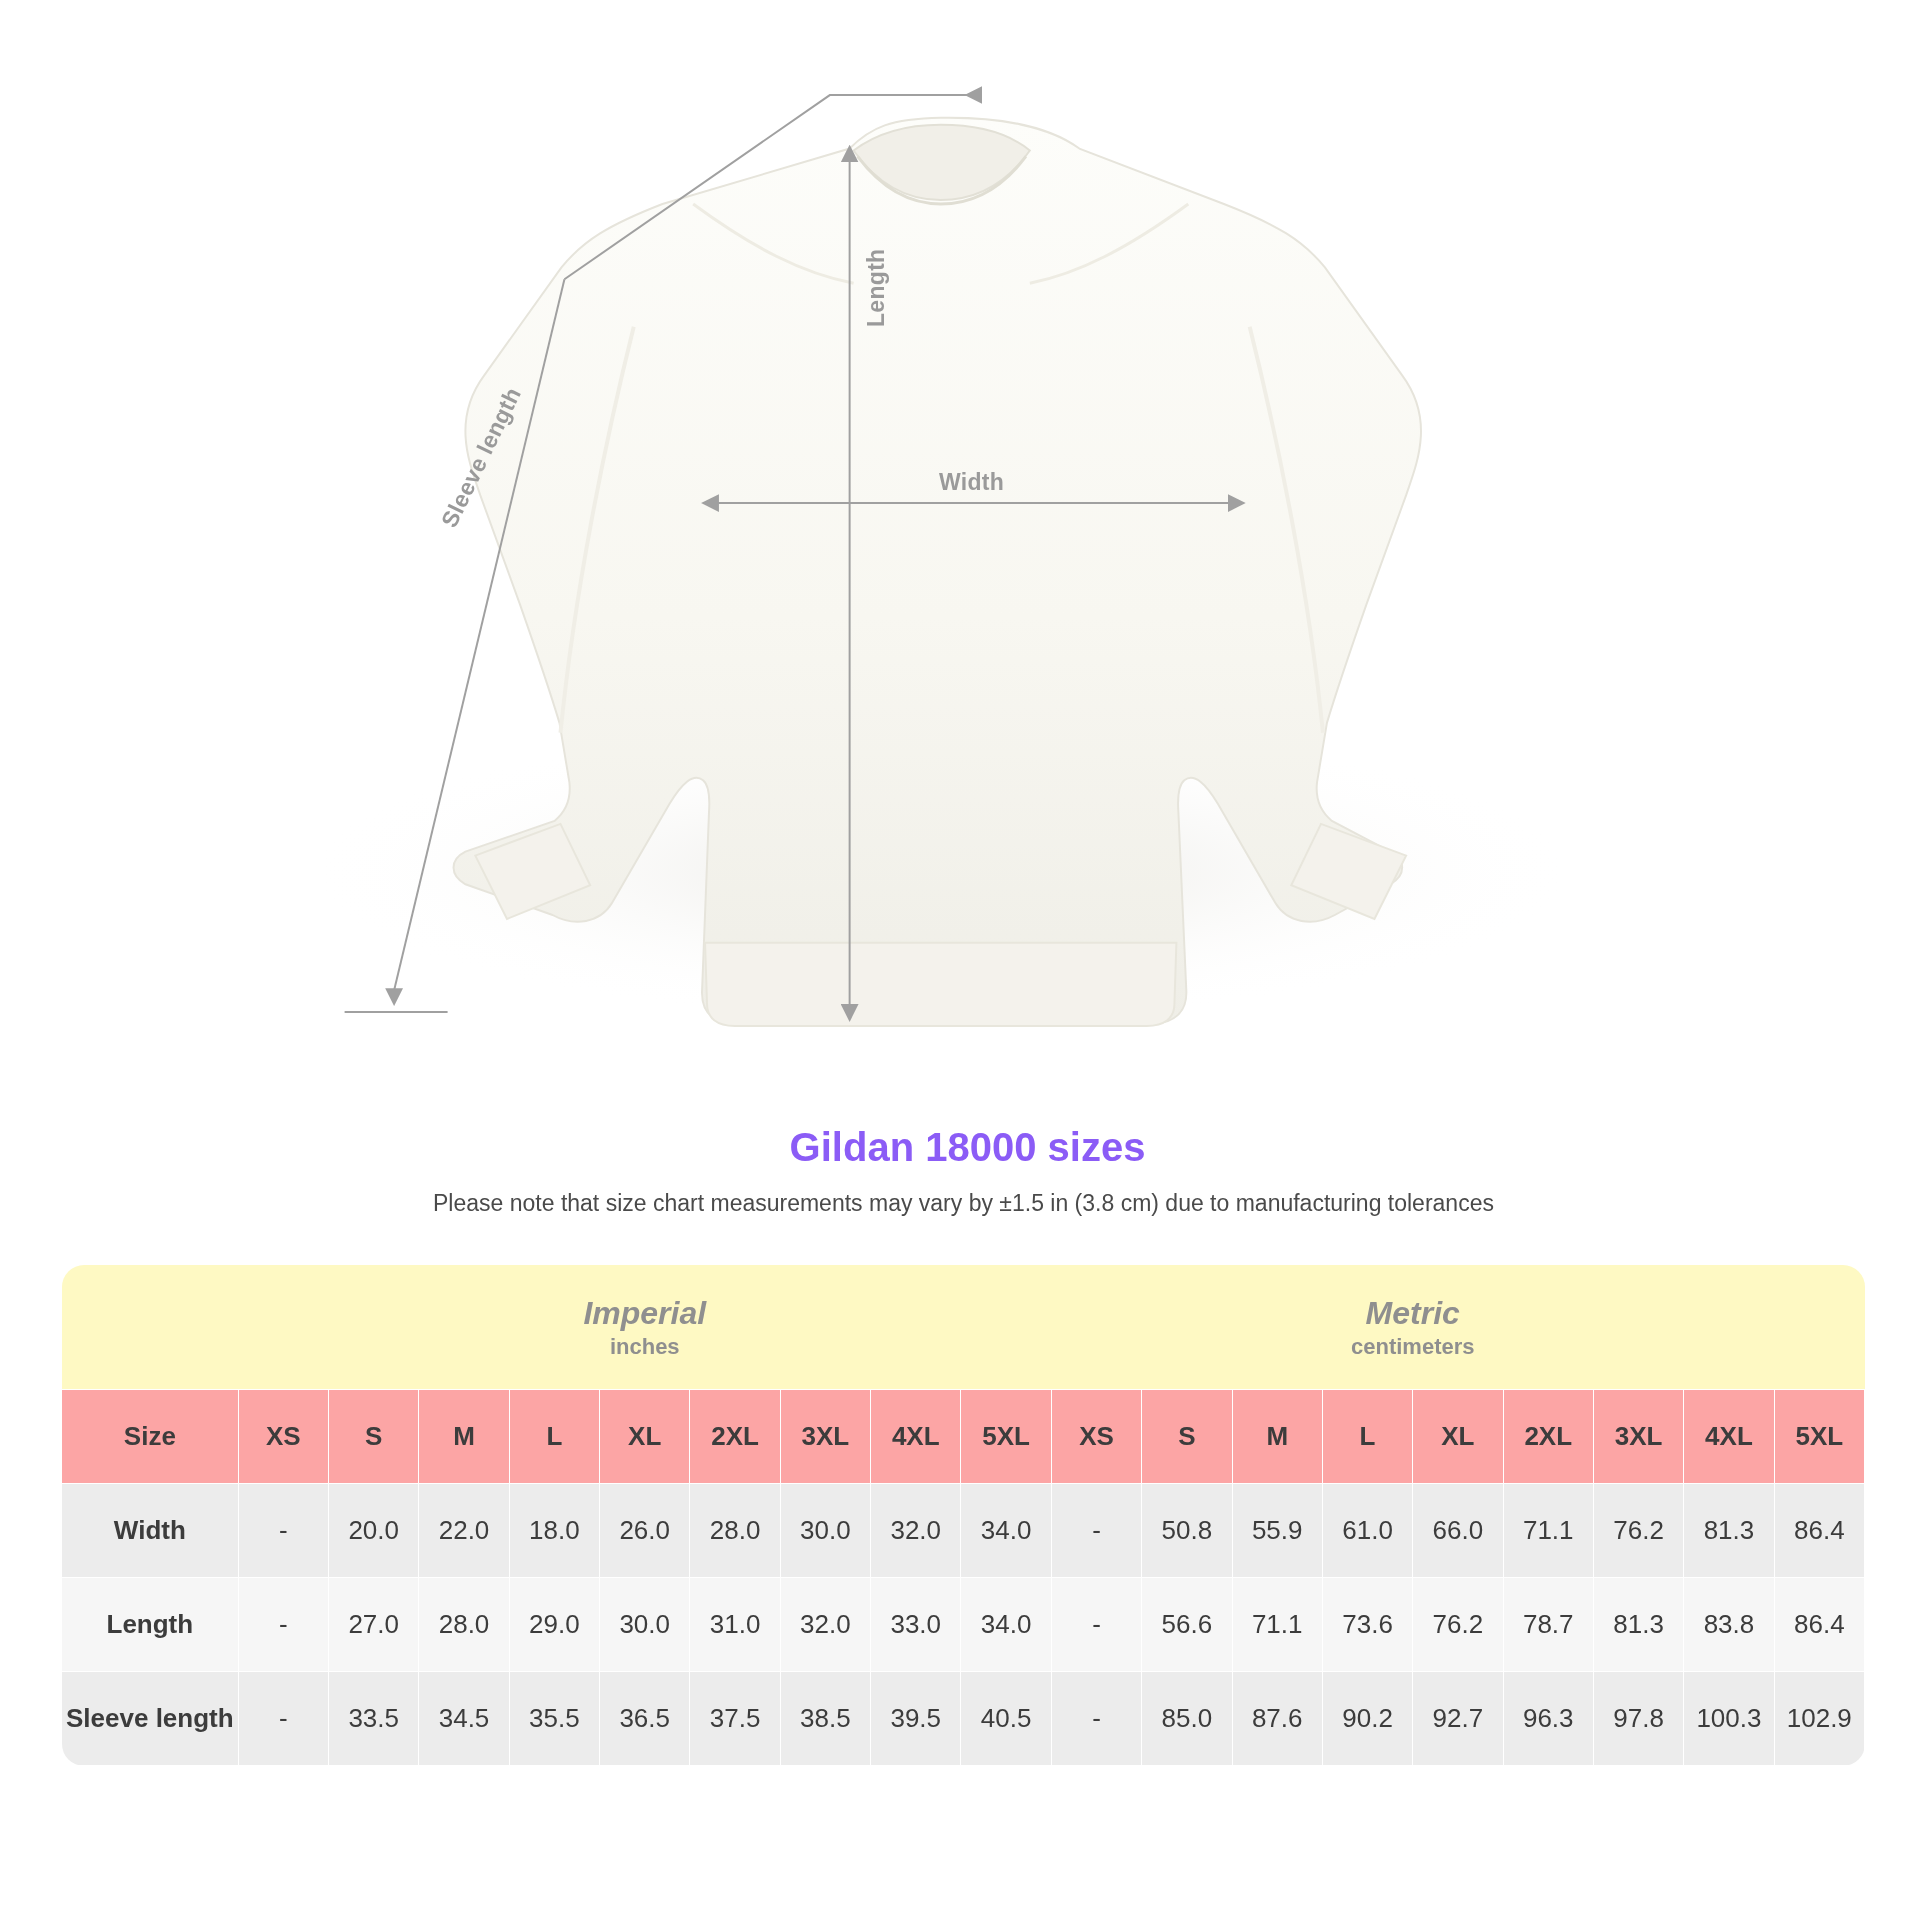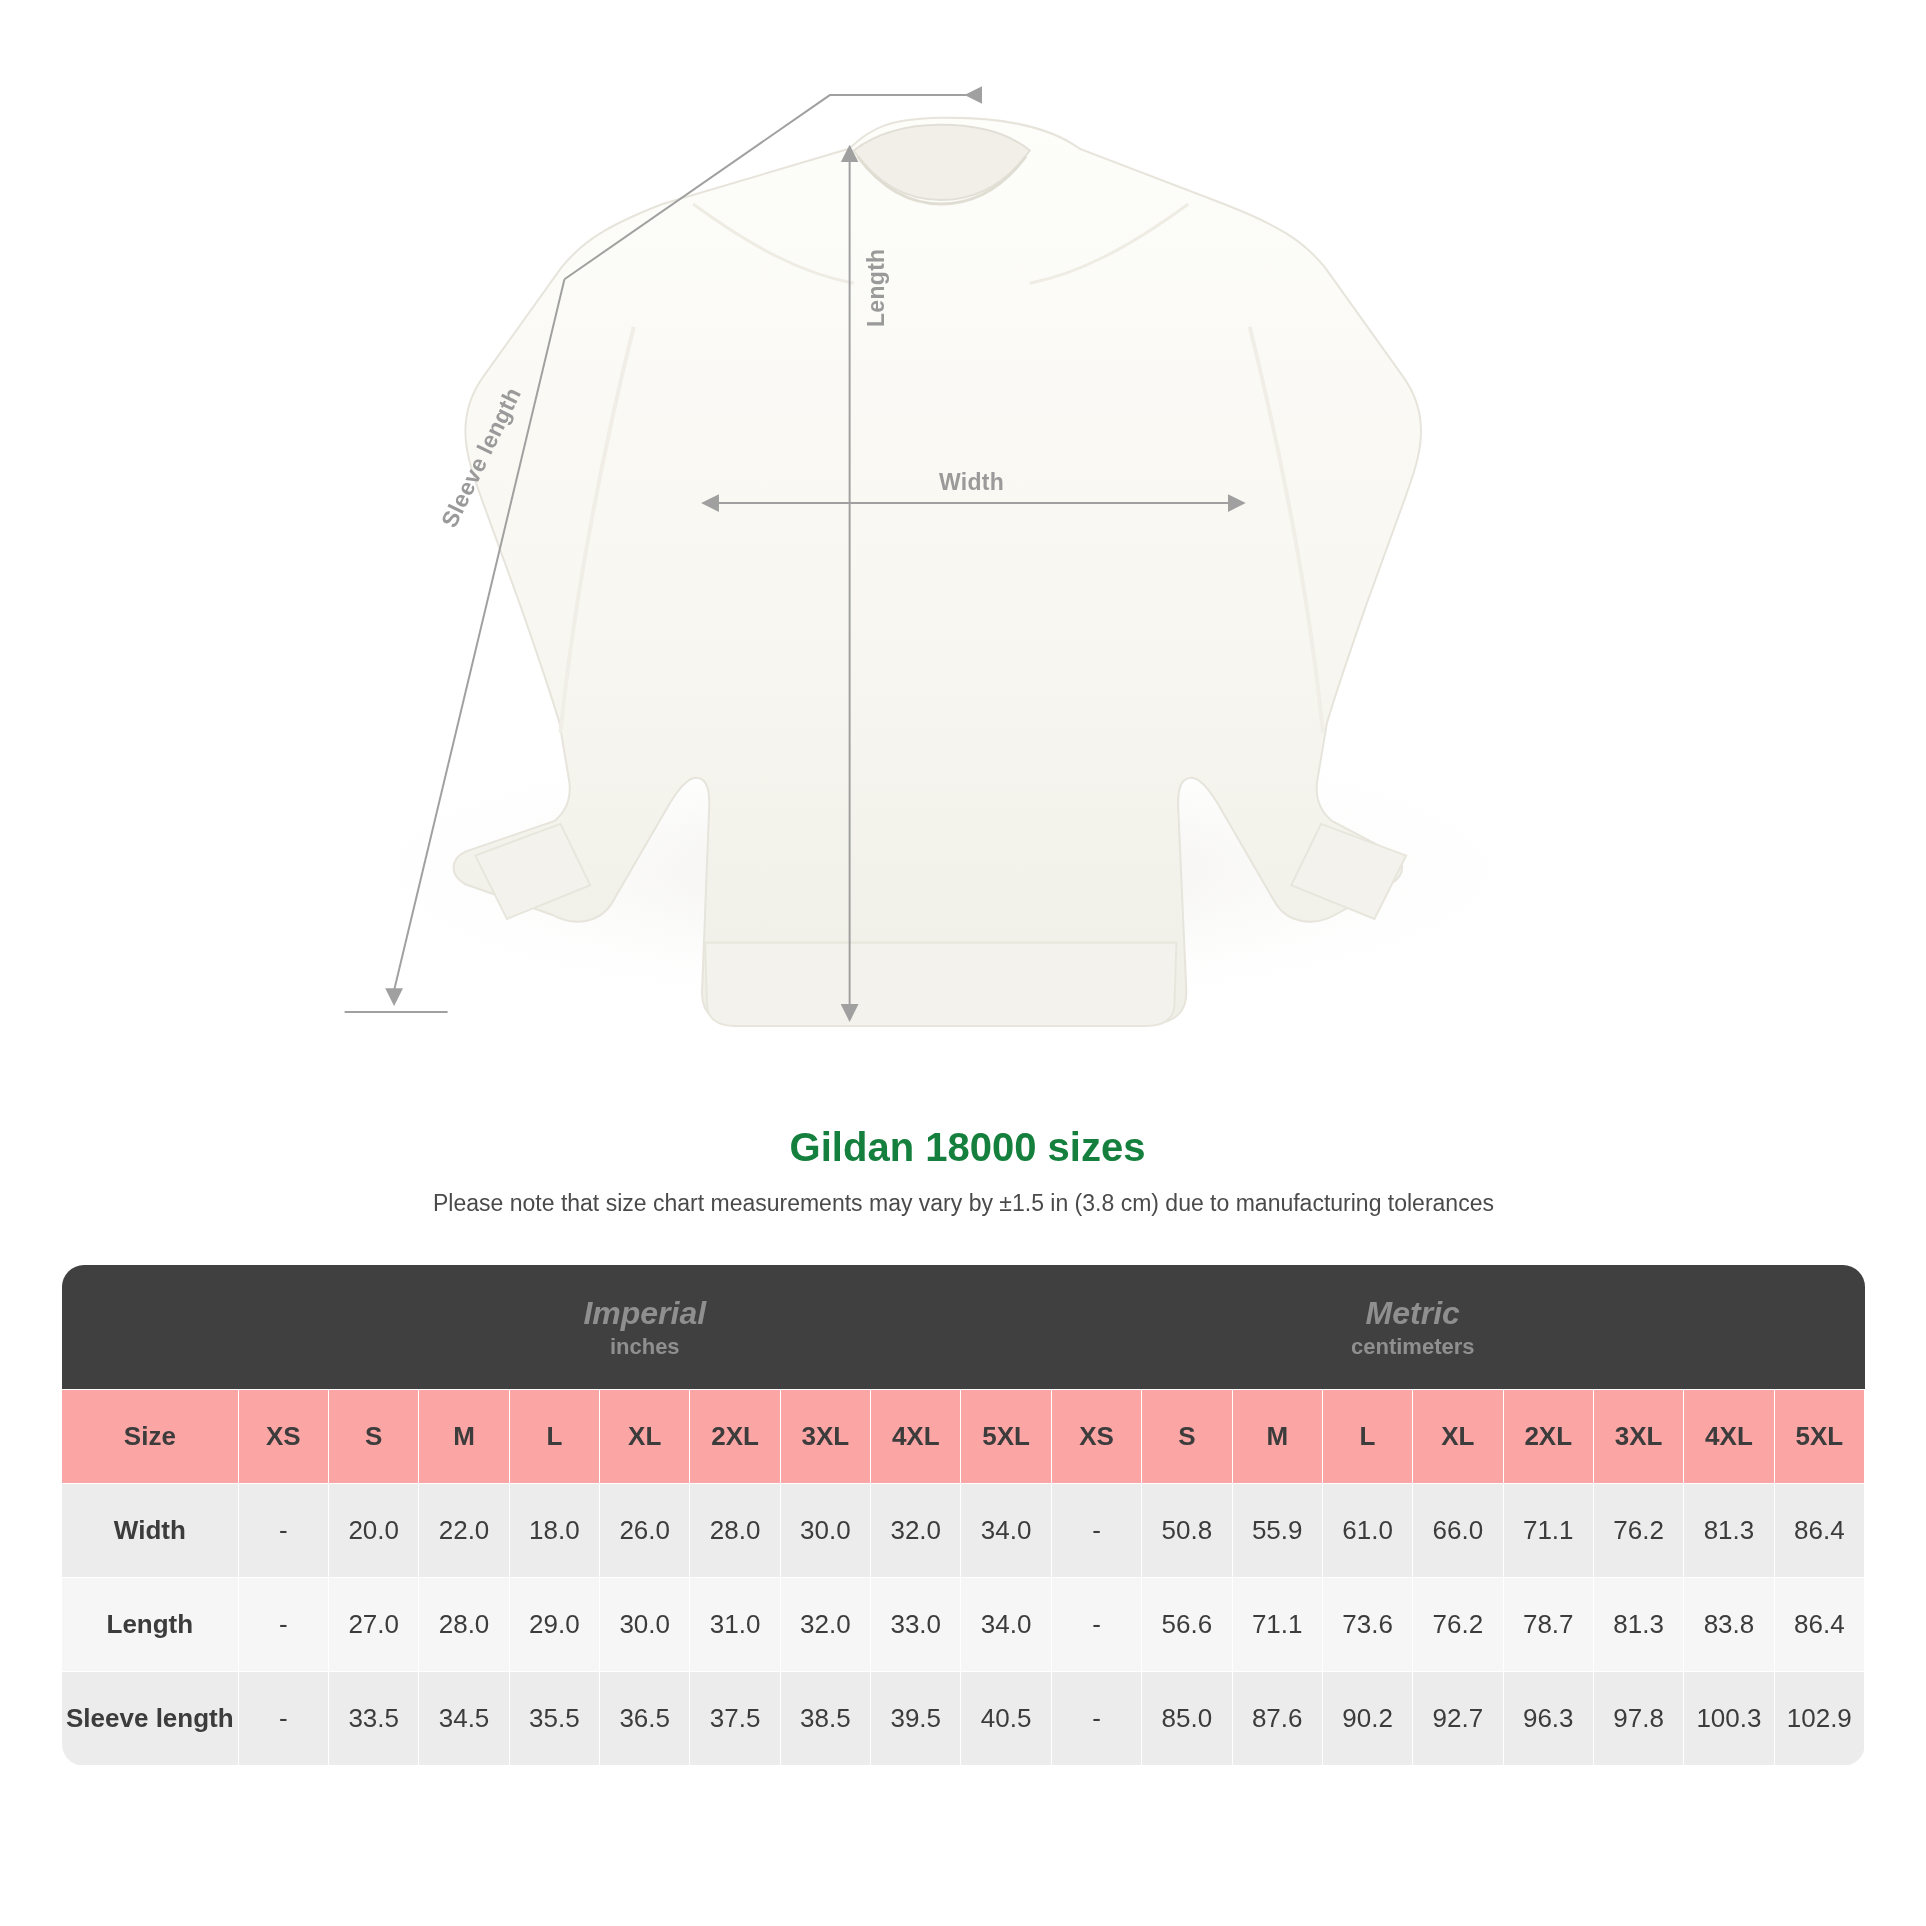--- a/index.html
+++ b/index.html
@@ -61,21 +61,21 @@
   .title-block {
     position: absolute;
     left: 0;
     top: 1125px;
     width: 1927px;
     text-align: center;
   }
   .chart-title {
     font-size: 40px;
     font-weight: bold;
-    color: #15803d;
+    color: #8b5cf6;
     margin: 0 0 20px 8px;
   }
   .chart-note {
     font-size: 23px;
     color: #4a4a4a;
     margin: 0;
   }
 
   
   .table-wrap {
@@ -83,21 +83,21 @@
     left: 61px;
     top: 1265px;
     width: 1804px;
   }
   table.size-table {
     border-collapse: collapse;
     width: 1804px;
     table-layout: fixed;
   }
   table.size-table tr.unit-row th {
-    background: #404040;
+    background: #fef9c3;
     border: none;
     padding: 0;
   }
   .unit-cell {
     text-align: center;
     padding: 30px 0 28px 0;
   }
   .unit-cell .unit-name {
     font-size: 32px;
     font-style: italic;

